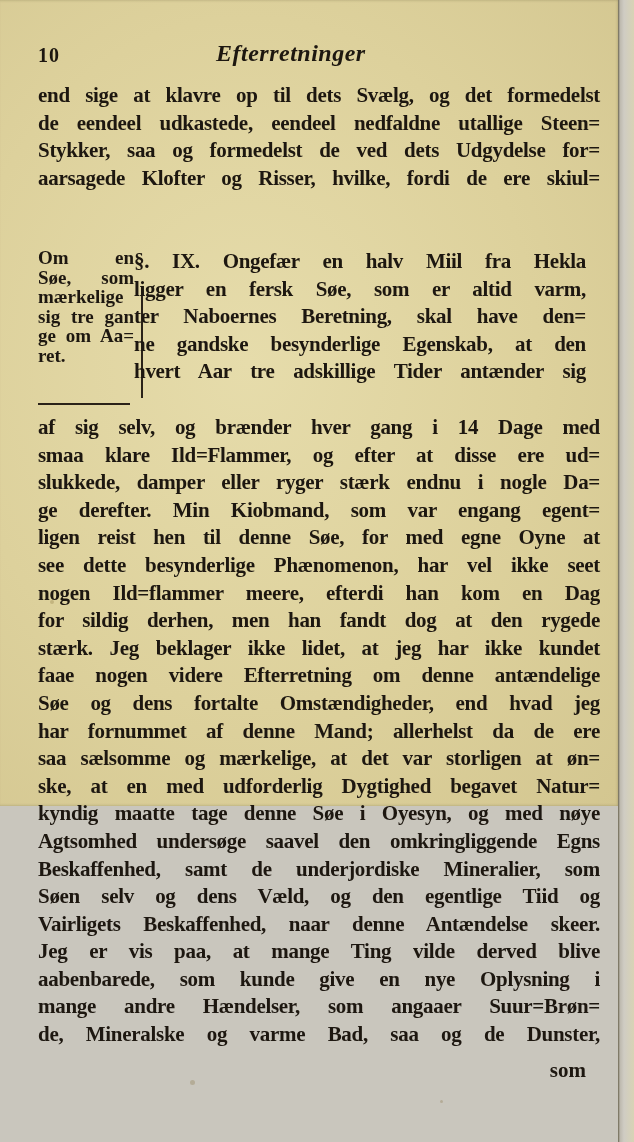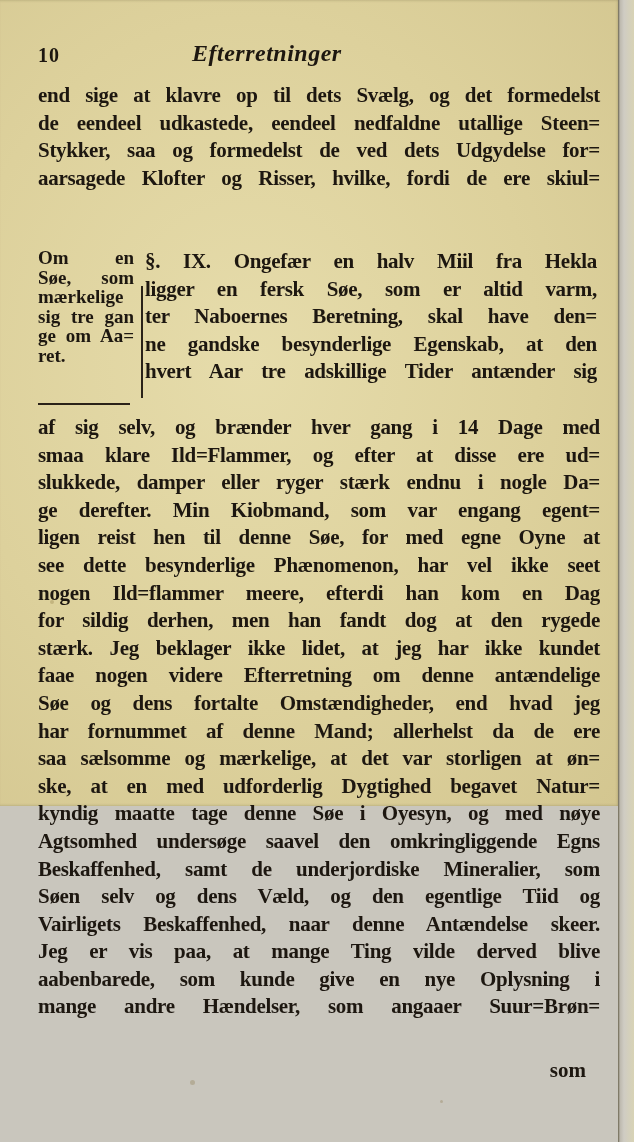--- a/index.html
+++ b/index.html
@@ -21,21 +21,21 @@
     background: linear-gradient(to right, #6b6550 0px, #bdb9ae 2px, #cfccc3 6px, #d8d3b5 16px);
   }
   .header {
     position: absolute; top: 34px; left: 38px; width: 565px; height: 36px;
   }
   .page-number {
     position: absolute; left: 0; top: 10px;
     font-size: 20px; font-weight: bold; letter-spacing: 1px;
   }
   .running-head {
-    position: absolute; left: 154px; top: 6px;
+    position: absolute; left: 178px; top: 6px;
     font-size: 24px; font-weight: bold; font-style: italic;
     letter-spacing: 0.5px;
   }
   .text-block {
     position: absolute; left: 38px; top: 82px; width: 562px;
   }
   .line {
     height: 27.6px; line-height: 27.6px;
     font-size: 21px; font-weight: bold;
     white-space: nowrap;
@@ -53,21 +53,21 @@
     height: 19.5px; line-height: 19.5px; font-size: 19px; font-weight: bold;
     white-space: nowrap; text-align: justify; text-align-last: justify;
   }
   .margin-note .mline.last { text-align-last: left; }
   .margin-rule {
     position: absolute; left: 103px; top: 38px; width: 2px; height: 112px; background: #2a2218;
   }
   .margin-underline {
     position: absolute; left: 0px; top: 155px; width: 92px; height: 2px; background: #2a2218;
   }
-  .section-lines { position: absolute; left: 107px; top: 0; width: 452px; }
+  .section-lines { position: absolute; left: 96px; top: 0; width: 452px; }
   .section-lines .line { height: 27.6px; }
   .continued { position: absolute; left: 38px; top: 414px; width: 562px; }
   .catchword { position: absolute; right: 34px; top: 1058px; font-size: 21px; font-weight: bold; }
   .speck { position: absolute; border-radius: 50%; background: rgba(120,95,40,0.25); }
 </style>
 </head>
 <body>
 
 <div class="page">
   <span class="speck" style="left:50px;top:600px;width:4px;height:4px;"></span>
@@ -123,17 +123,18 @@
     <div class="line">saa sælsomme og mærkelige, at det var storligen at øn=</div>
     <div class="line">ske, at en med udforderlig Dygtighed begavet Natur=</div>
     <div class="line">kyndig maatte tage denne Søe i Oyesyn, og med nøye</div>
     <div class="line">Agtsomhed undersøge saavel den omkringliggende Egns</div>
     <div class="line">Beskaffenhed, samt de underjordiske Mineralier, som</div>
     <div class="line">Søen selv og dens Væld, og den egentlige Tiid og</div>
     <div class="line">Vairligets Beskaffenhed, naar denne Antændelse skeer.</div>
     <div class="line">Jeg er vis paa, at mange Ting vilde derved blive</div>
     <div class="line">aabenbarede, som kunde give en nye Oplysning i</div>
     <div class="line">mange andre Hændelser, som angaaer Suur=Brøn=</div>
+    <div class="line">de, Mineralske og varme Bad, saa og de Dunster,</div>
   </div>
 
   <div class="catchword">som</div>
 </div>
 <div class="page-edge"></div>
 
 </body></html>

